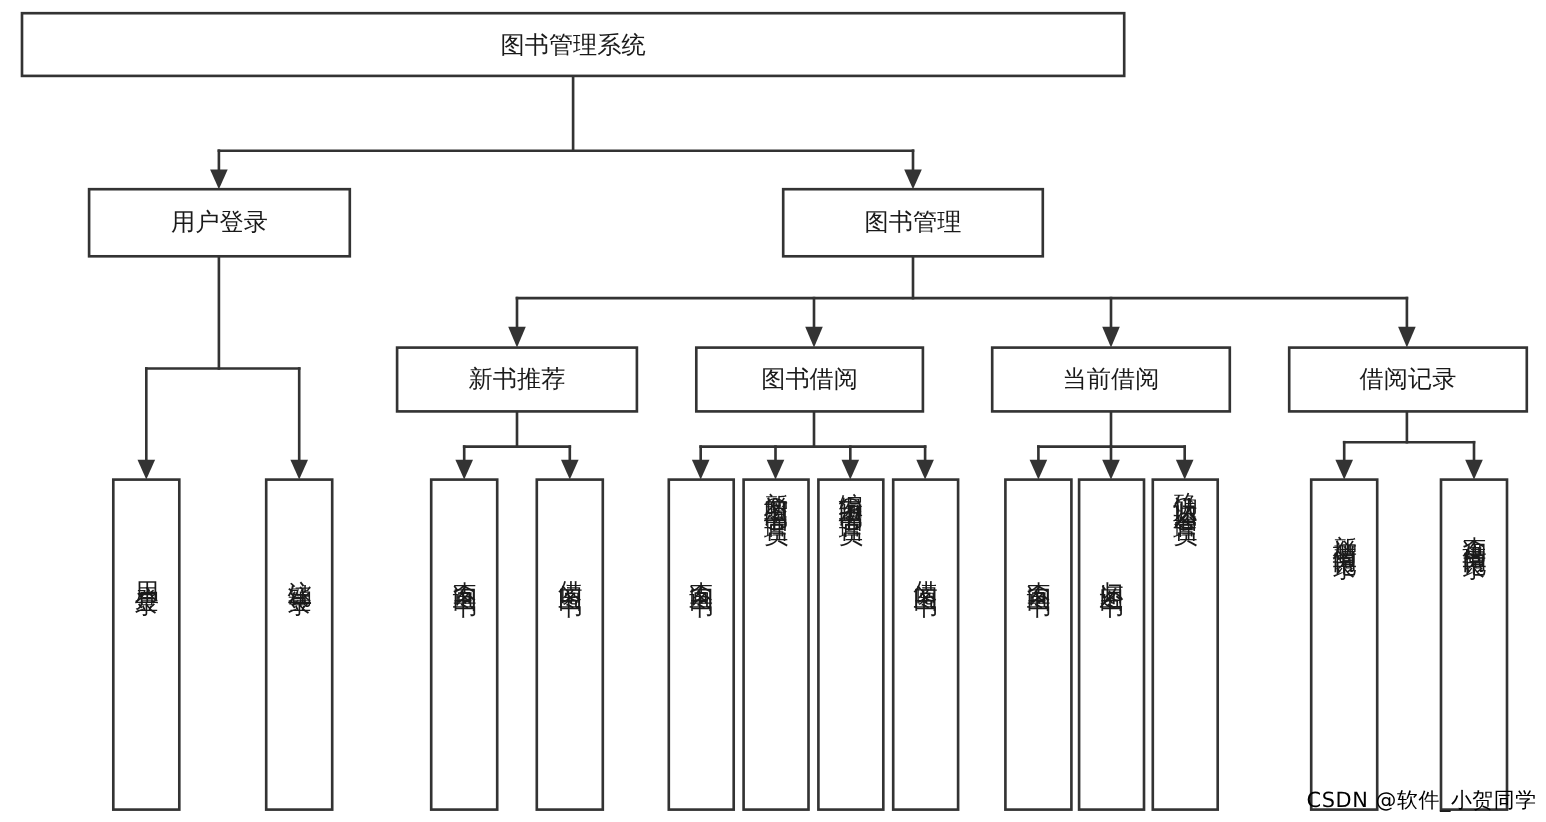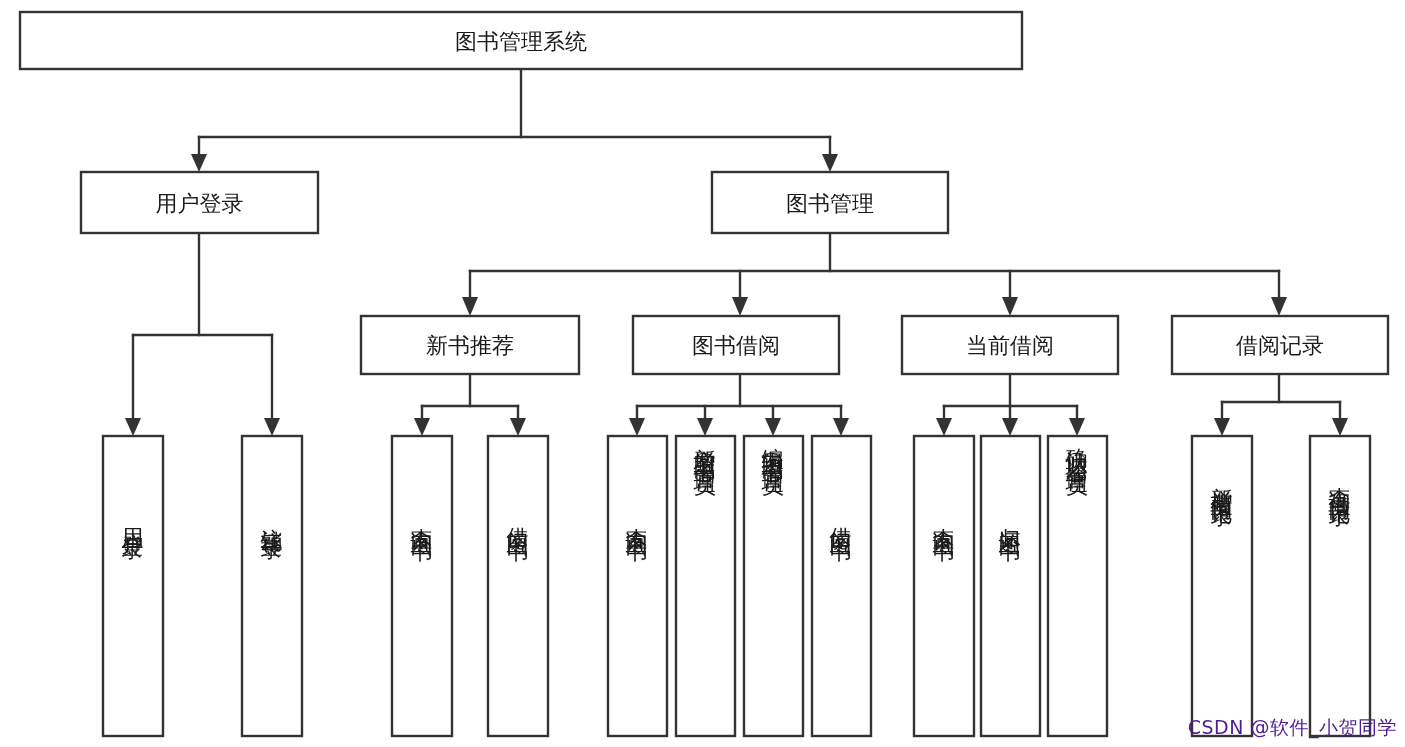--- a/index.html
+++ b/index.html
@@ -48,21 +48,21 @@
   .arrow-head {
     fill: #333333;
     stroke: none;
   }
   .watermark {
     position: absolute;
     right: 8px;
     bottom: 6px;
     font-family: "DejaVu Sans", "Liberation Sans", sans-serif;
     font-size: 19px;
-    color: #4c1d95;
+    color: #000000;
     letter-spacing: 0.5px;
     white-space: nowrap;
     pointer-events: none;
   }
 </style>
 </head>
 <body>
 
 <svg id="chart" viewBox="0 0 1405 747">
 

